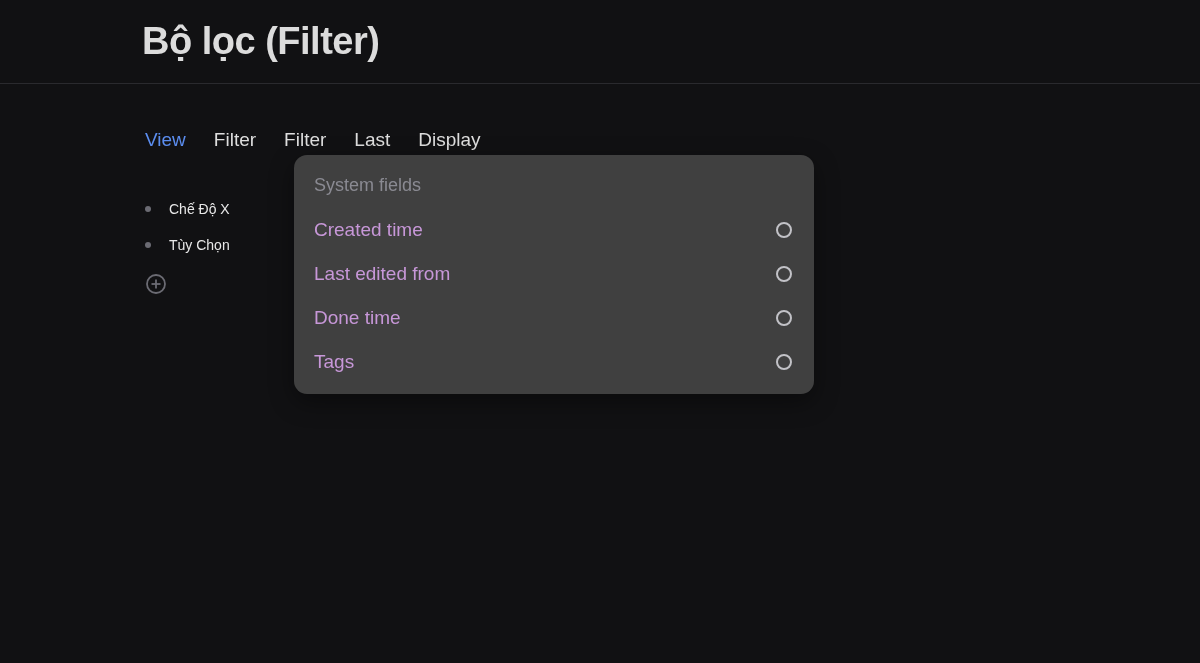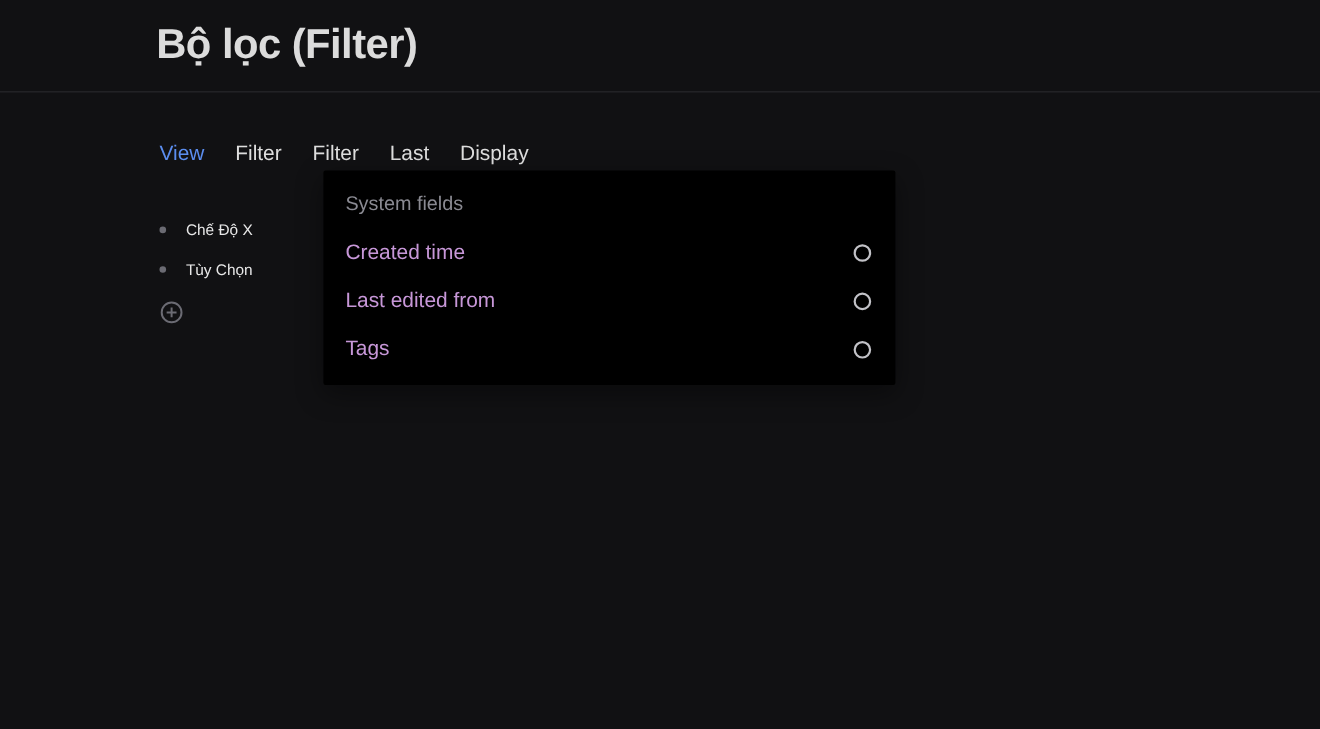--- a/index.html
+++ b/index.html
@@ -74,22 +74,22 @@
       align-items: center;
       justify-content: center;
       cursor: pointer;
       color: #6b6b73;
     }
     .dropdown {
       position: absolute;
       top: 155px;
       left: 294px;
       width: 520px;
-      background: #000000;
-      border-radius: 2px;
+      background: #404040;
+      border-radius: 13px;
       box-shadow: 0 8px 24px rgba(0,0,0,0.4);
       padding: 14px 0 10px 0;
     }
     .dropdown-header {
       font-size: 18px;
       color: #8a8a92;
       padding: 6px 20px 12px 20px;
     }
     .dropdown-item {
       display: flex;
@@ -150,16 +150,20 @@
   <div class="dropdown-header">System fields</div>
   <div class="dropdown-item">
     <span class="dropdown-label">Created time</span>
     <span class="radio-icon"></span>
   </div>
   <div class="dropdown-item">
     <span class="dropdown-label">Last edited from</span>
     <span class="radio-icon"></span>
   </div>
   <div class="dropdown-item">
+    <span class="dropdown-label">Done time</span>
+    <span class="radio-icon"></span>
+  </div>
+  <div class="dropdown-item">
     <span class="dropdown-label">Tags</span>
     <span class="radio-icon"></span>
   </div>
 </div>
 
 </body></html>

